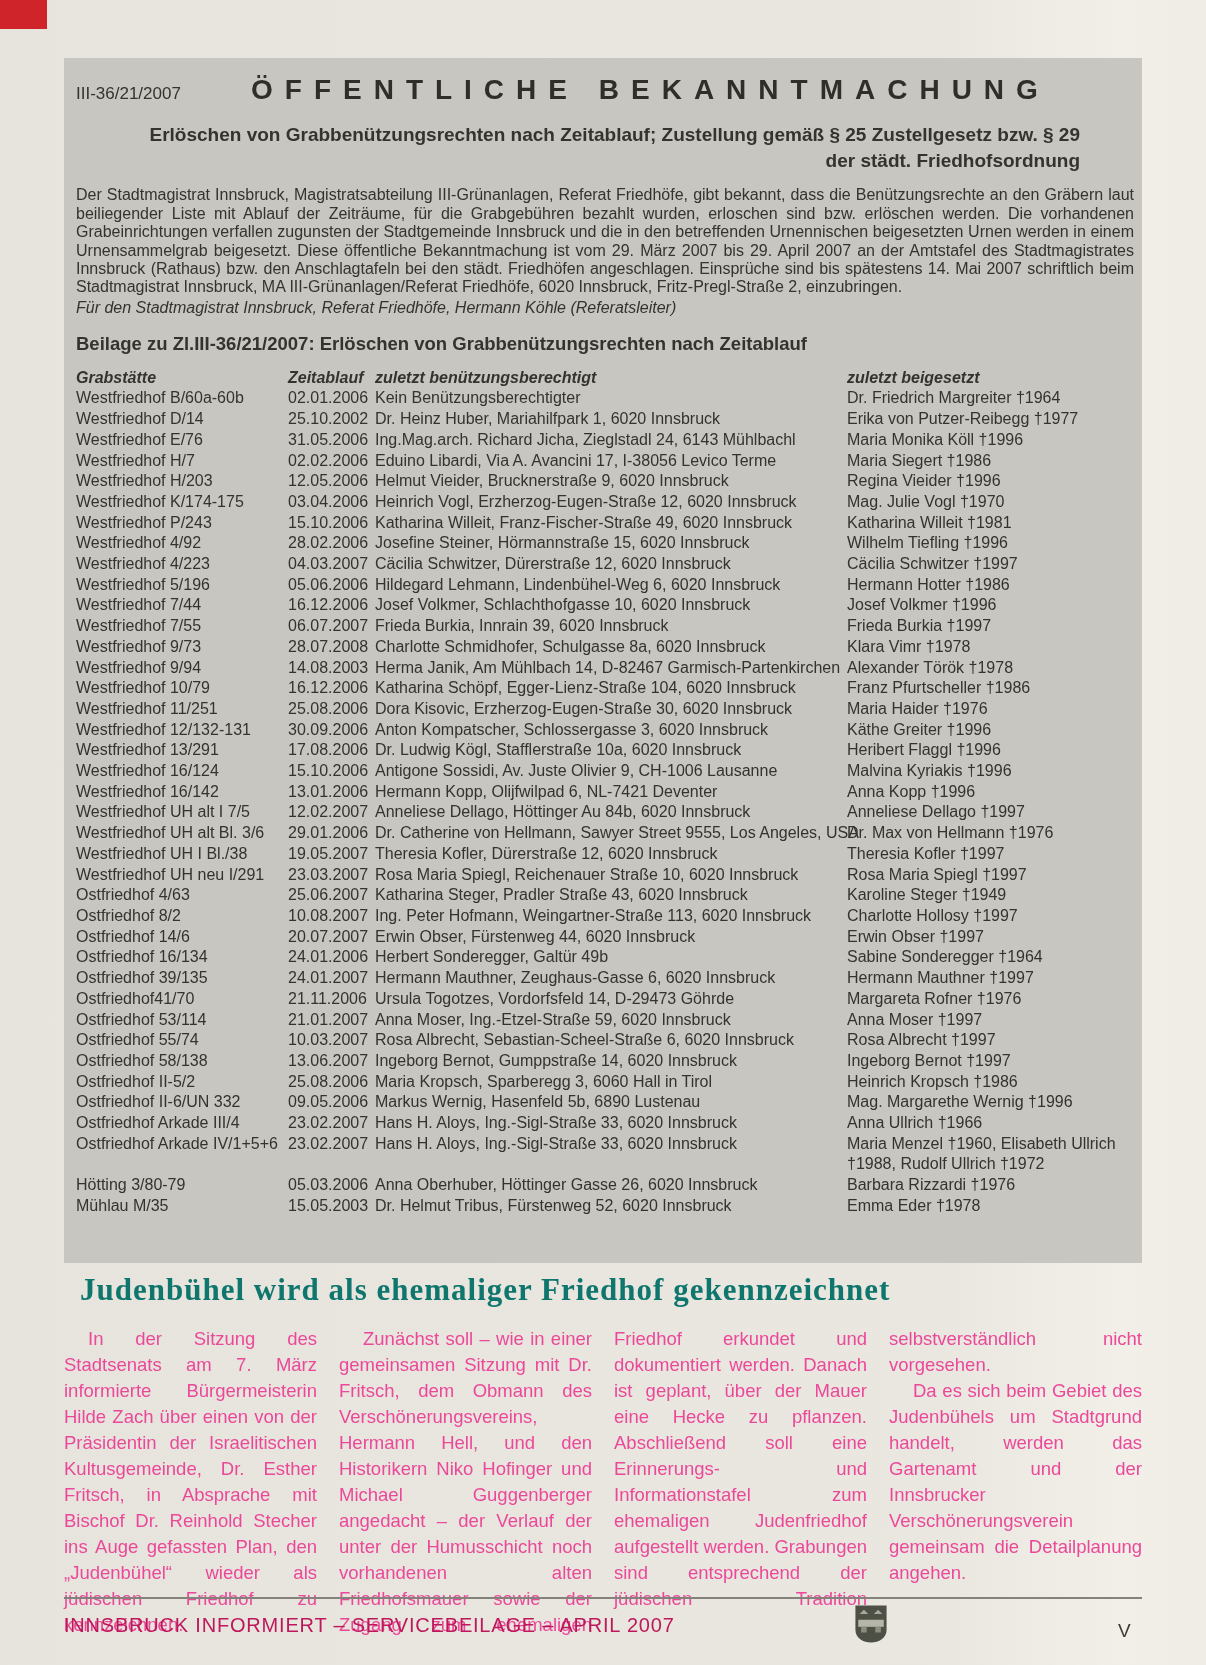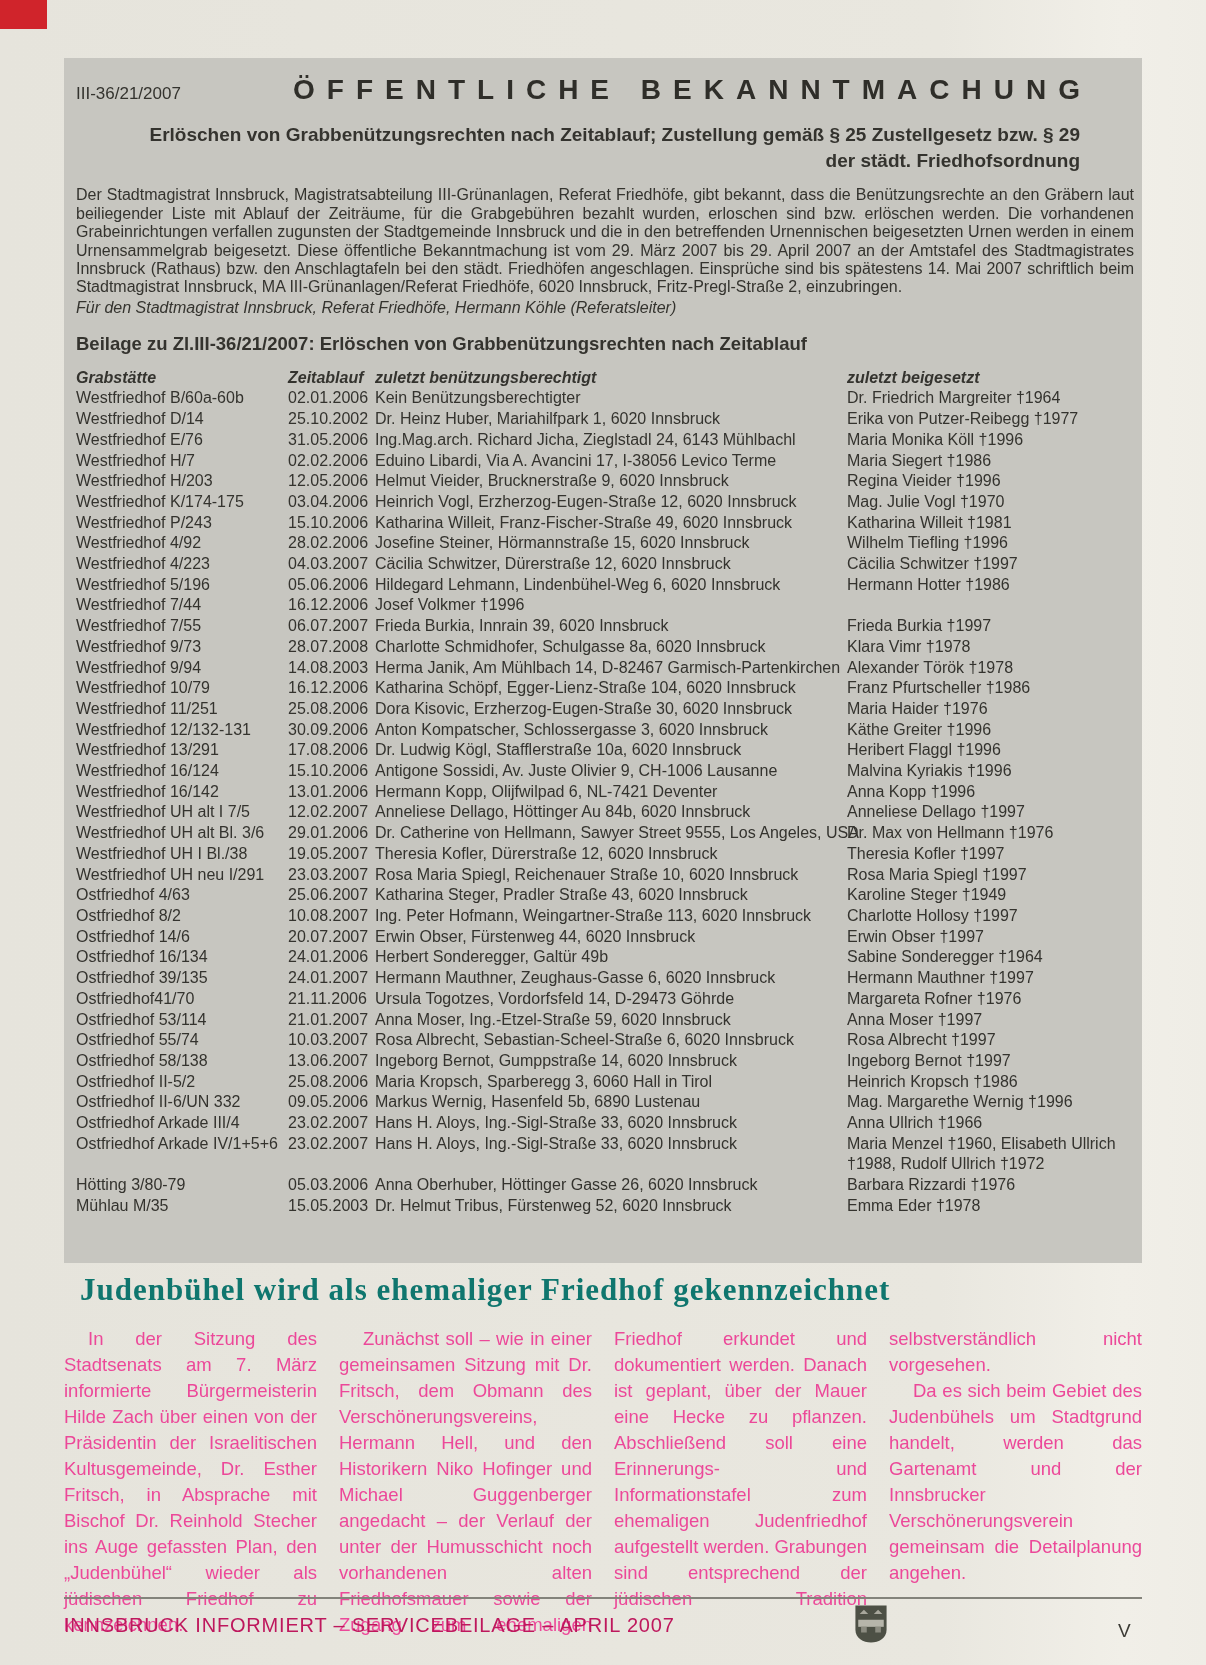--- a/index.html
+++ b/index.html
@@ -8,21 +8,21 @@
     background:linear-gradient(90deg,#e6e4dc 0%,#e9e7df 78%,#f1efe8 93%,#efede6 100%);
     font-family:"Liberation Sans",sans-serif;color:#34332e;
   }
   .red-mark{position:absolute;left:0;top:0;width:47px;height:29px;background:#d0242b;}
   .gray-box{
     position:absolute;left:64px;top:58px;width:1078px;height:1205px;
     background:#c7c6c0;box-sizing:border-box;padding:10px 8px 10px 12px;
   }
   .doc-header{display:flex;align-items:baseline;margin-top:6px;}
   .ref{font-size:17px;width:175px;flex:none;}
-  .doc-title{flex:1;text-align:center;font-size:28px;font-weight:700;letter-spacing:12px;white-space:nowrap;color:#2f2e29;}
+  .doc-title{flex:1;text-align:left;font-size:28px;font-weight:700;letter-spacing:12px;white-space:nowrap;color:#2f2e29;}
   .doc-subtitle{margin:16px auto 0;max-width:950px;text-align:right;font-weight:700;font-size:19px;line-height:1.35;}
   .doc-body{margin-top:13px;font-size:16px;line-height:18.4px;text-align:justify;}
   .doc-signature{text-align:left;font-style:italic;font-size:16px;margin-top:2px;}
   .list-heading{font-weight:700;font-size:18.5px;margin-top:16px;}
   .graves-table{margin-top:13px;font-size:16px;}
   .trow{display:grid;grid-template-columns:212px 87px 472px auto;line-height:20.7px;}
   .trow>span{padding-right:6px;}
   .c1,.c2,.c3{white-space:nowrap;overflow:visible;}
   .thead{font-weight:700;font-style:italic;}
   .article{position:absolute;left:64px;top:1272px;width:1078px;}
@@ -116,20 +116,21 @@
         </div>
         <div class="trow">
           <span class="c1">Westfriedhof 5/196</span>
           <span class="c2">05.06.2006</span>
           <span class="c3">Hildegard Lehmann, Lindenbühel-Weg 6, 6020 Innsbruck</span>
           <span class="c4">Hermann Hotter †1986</span>
         </div>
         <div class="trow">
           <span class="c1">Westfriedhof 7/44</span>
           <span class="c2">16.12.2006</span>
+          <span class="c3">Josef Volkmer, Schlachthofgasse 10, 6020 Innsbruck</span>
           <span class="c4">Josef Volkmer †1996</span>
         </div>
         <div class="trow">
           <span class="c1">Westfriedhof 7/55</span>
           <span class="c2">06.07.2007</span>
           <span class="c3">Frieda Burkia, Innrain 39, 6020 Innsbruck</span>
           <span class="c4">Frieda Burkia †1997</span>
         </div>
         <div class="trow">
           <span class="c1">Westfriedhof 9/73</span>

